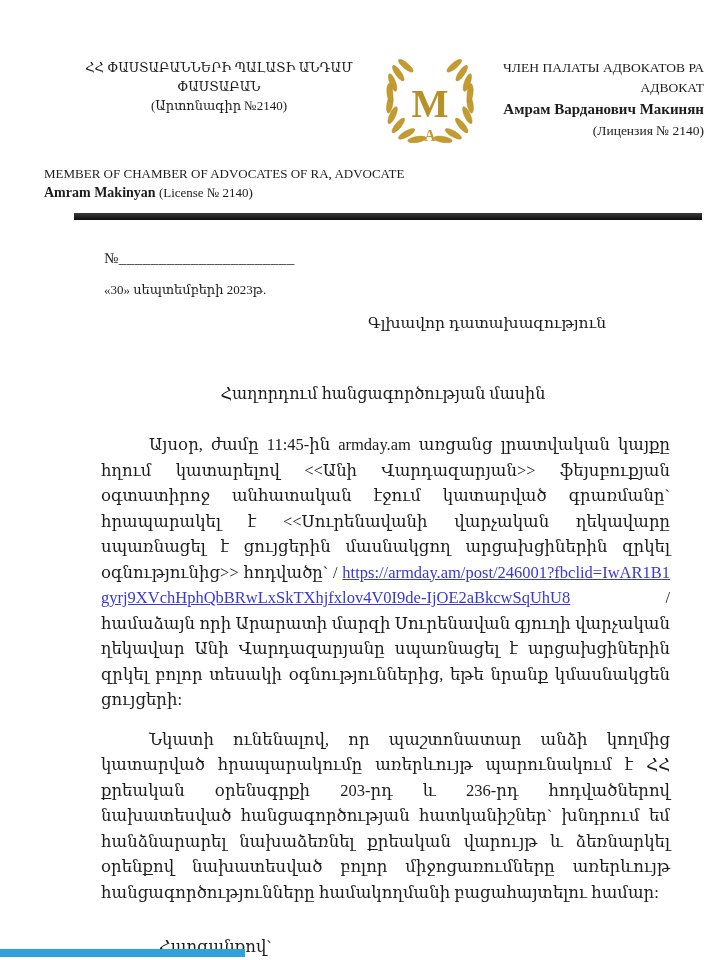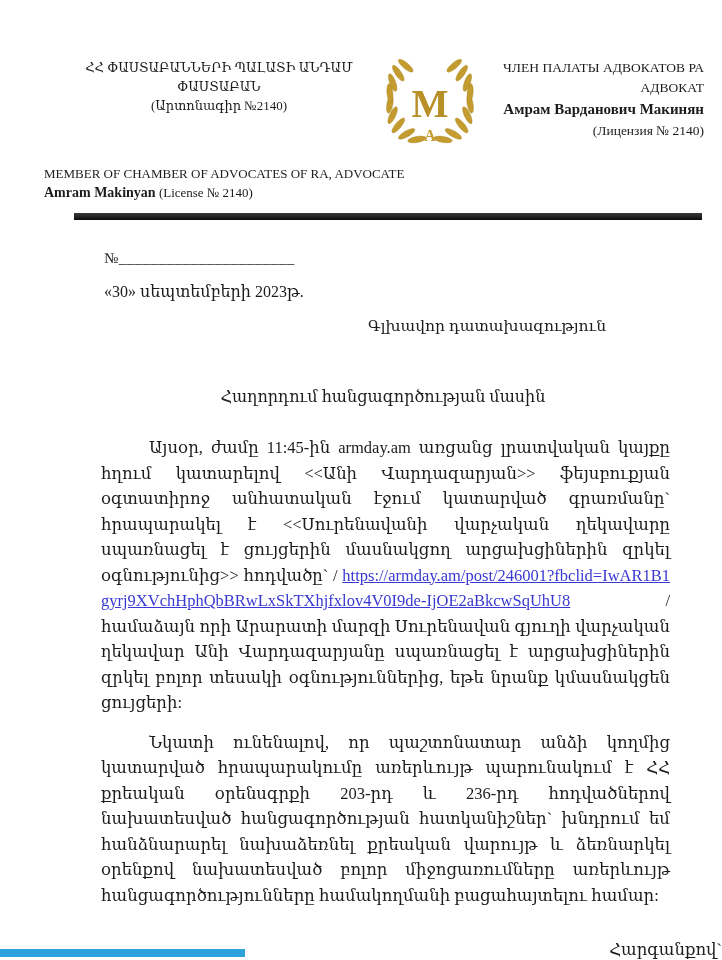--- a/index.html
+++ b/index.html
@@ -63,21 +63,21 @@
     white-space: nowrap;
   }
   .contact-line sup { font-size: 8px; }
   .contact-line a, .body-link {
     color: #3939d2;
     text-decoration: underline;
     word-break: break-all;
   }
   
   .number-line { margin: 30px 8px 0 60px; font-size: 15px; letter-spacing: 0.5px; }
-  .date-line { margin: 15px 0 0 60px; font-size: 16px; }
+  .date-line { margin: 15px 0 0 60px; font-size: 13px; }
   .recipient-line {
     width: 100%;
     text-align: center;
     padding-left: 208px;
     font-size: 15.5px;
     margin-top: 16px;
   }
   
   .subject-line {
     text-align: center;
@@ -88,21 +88,20 @@
     margin: 29px 52px 0 57px;
     font-size: 16.5px;
     line-height: 25.5px;
     text-align: justify;
     text-indent: 48px;
   }
   .body-paragraph.second { margin-top: 14px; }
   .closing-line {
     margin: 32px 0 0 115px;
     font-size: 16.5px;
-    text-align: right;
   }
   .bottom-bar {
     position: absolute;
     left: 0;
     bottom: 3px;
     width: 245px;
     height: 8px;
     background: #2da2dd;
   }
   .emblem-letter-main {

